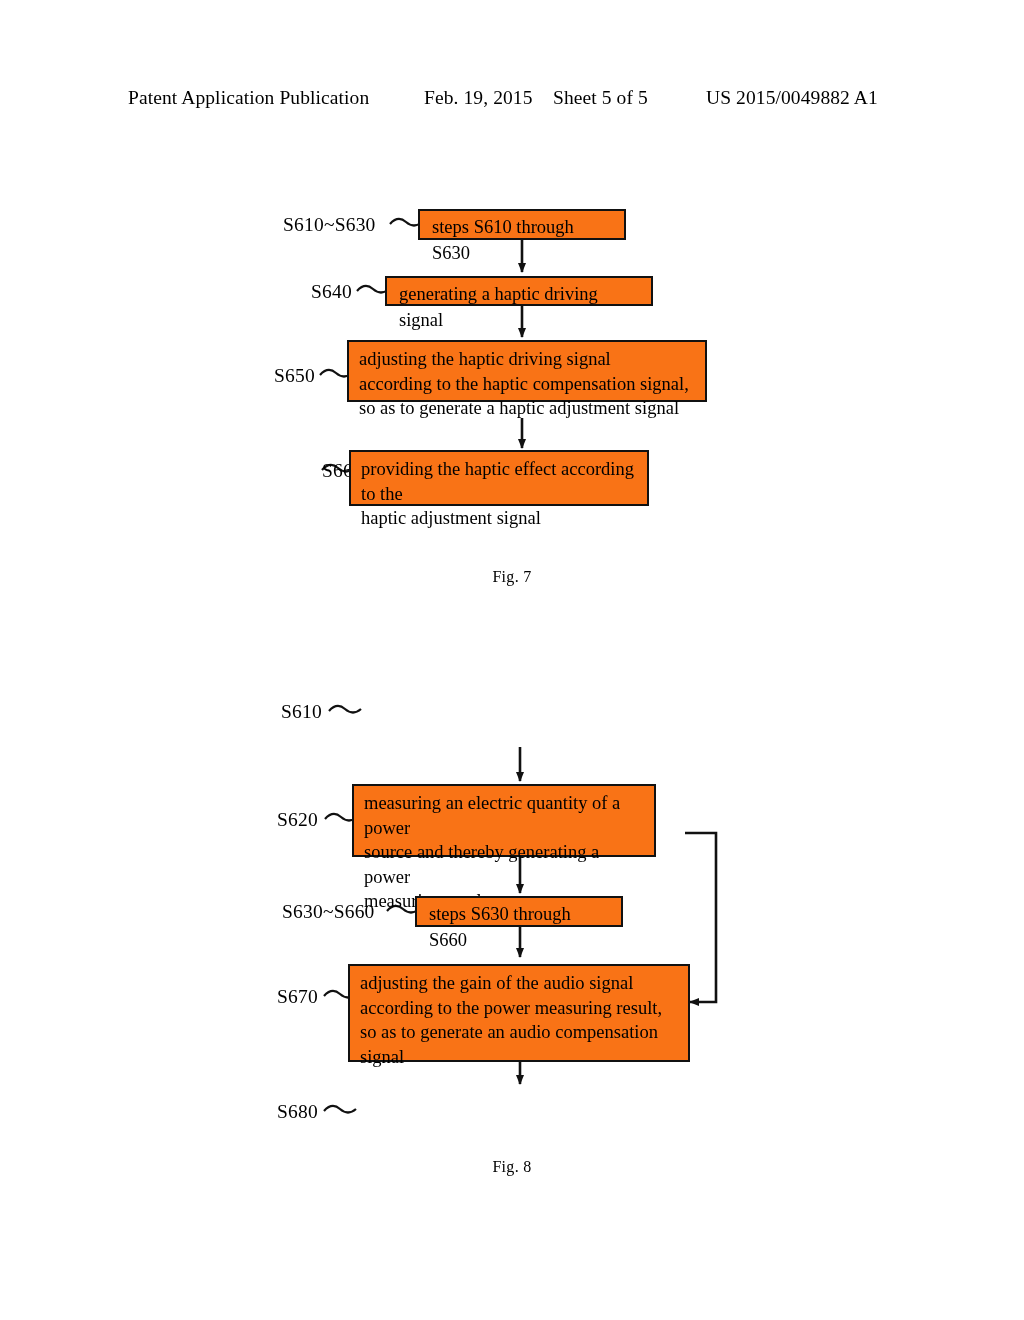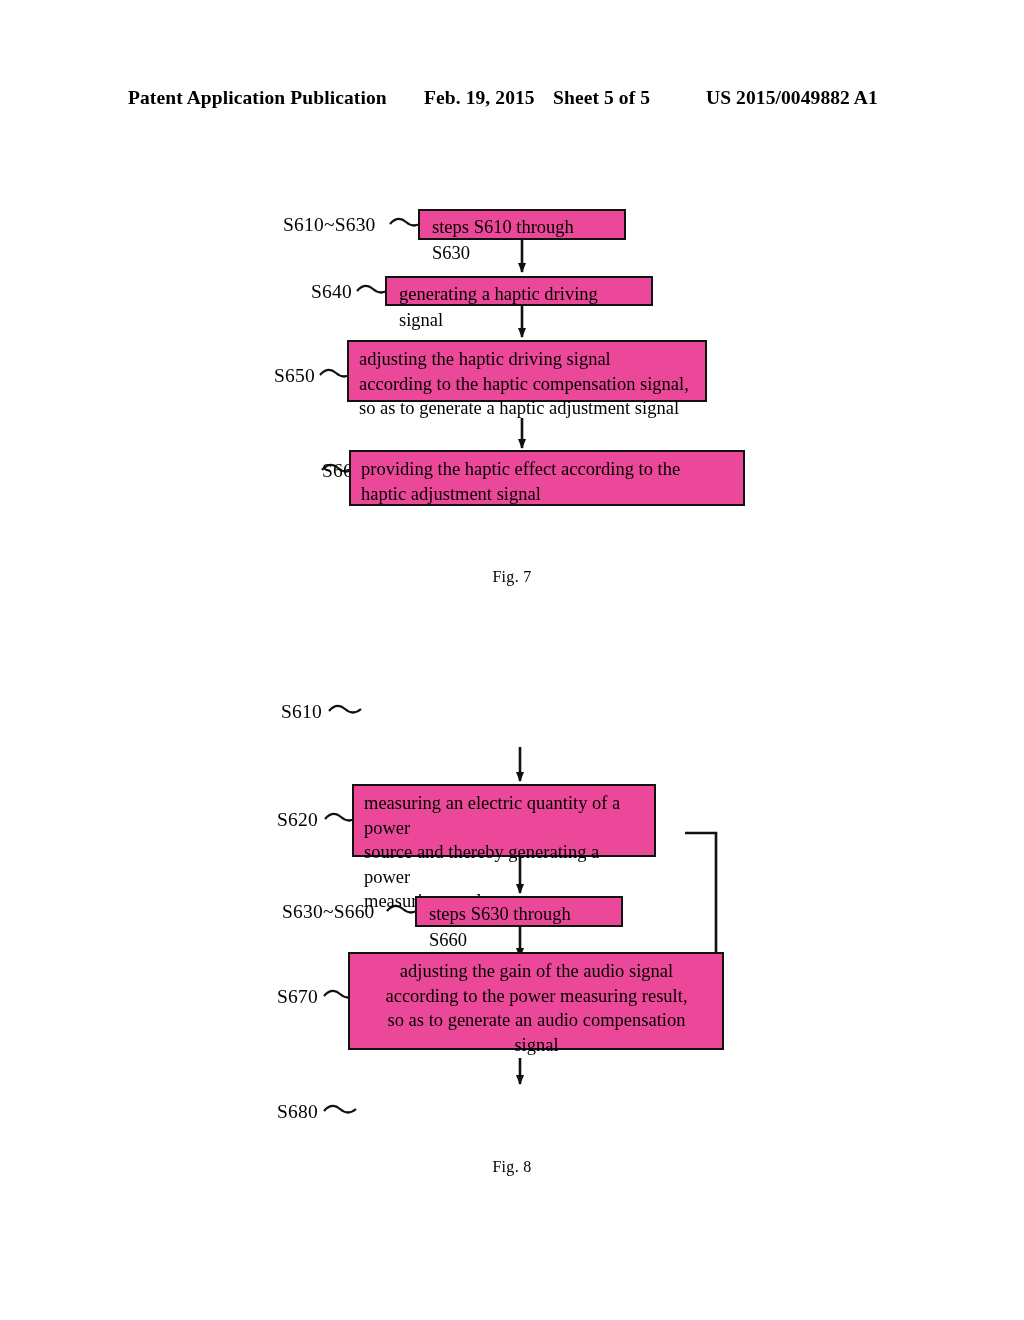--- a/index.html
+++ b/index.html
@@ -19,21 +19,21 @@
   
   #page-header {
     position: absolute;
     left: 0;
     top: 86px;
     width: 1024px;
     height: 30px;
   }
   #page-header .hdr {
     position: absolute;
-    font-weight: bold;
+    font-weight: normal;
     font-size: 19.5px;
     letter-spacing: 0.1px;
     white-space: nowrap;
     line-height: 24px;
   }
   #hdr-pub   { left: 128px; top: 0; }
   #hdr-date  { left: 424px; top: 0; }
   #hdr-sheet { left: 553px; top: 0; }
   #hdr-num   { left: 706px; top: 0; }
 
@@ -44,21 +44,21 @@
     width: 1024px;
   }
   #figure-7 { top: 180px; height: 430px; }
   #figure-8 { top: 670px; height: 540px; padding-left: 19px; }
 
   
   .flow-box {
     position: absolute;
     box-sizing: border-box;
     border: 2px solid #111111;
-    background: #ec4899;
+    background: #f97316;
     font-size: 18.5px;
     line-height: 24.5px;
     padding: 5px 9px 5px 10px;
     white-space: pre-line;
     text-align: left;
   }
   .flow-box.center-label {
     padding: 3px 12px;
     line-height: 26px;
   }
@@ -131,21 +131,21 @@
   <span class="step-label" style="left:274px; top:280px;margin-left:48px;">S660</span>
 
   <div class="flow-box center-label" style="left:418px; top:29px; width:208px; height:31px;">steps S610 through S630</div>
 
   <div class="flow-box center-label" style="left:385px; top:96px; width:268px; height:30px;">generating a haptic driving signal</div>
 
   <div class="flow-box" style="left:347px; top:160px; width:360px; height:62px;">adjusting the haptic driving signal
 according to the haptic compensation signal,
 so as to generate a haptic adjustment signal</div>
 
-  <div class="flow-box" style="left:349px; top:270px; width:396px; height:56px;">providing the haptic effect according to the
+  <div class="flow-box" style="left:349px; top:270px; width:300px; height:56px;">providing the haptic effect according to the
 haptic adjustment signal</div>
 </div>
 
 <div class="fig-caption" id="fig7-caption">Fig. 7</div>
 
 <div class="figure" id="figure-8">
 
   <svg class="conn-layer" id="fig8-conn" viewBox="0 0 1024 540">
     <defs>
       <marker id="arrow8" markerWidth="10" markerHeight="8" refX="9" refY="4" orient="auto" markerUnits="userSpaceOnUse">
@@ -176,20 +176,20 @@
   <span class="step-label" style="left:277px; top:316px;">S670</span>
   <span class="step-label" style="left:277px; top:431px;">S680</span>
 
 
   <div class="flow-box" style="left:352px; top:114px; width:304px; height:73px;">measuring an electric quantity of a power
 source and thereby generating a power
 measuring result</div>
 
   <div class="flow-box center-label" style="left:415px; top:226px; width:208px; height:31px;">steps S630 through S660</div>
 
-  <div class="flow-box" style="left:348px; top:282px; width:376px; height:98px;text-align:center;">adjusting the gain of the audio signal
+  <div class="flow-box" style="left:348px; top:294px; width:342px; height:98px;">adjusting the gain of the audio signal
 according to the power measuring result,
 so as to generate an audio compensation
 signal</div>
 
 </div>
 
 <div class="fig-caption" id="fig8-caption">Fig. 8</div>
 
 </body></html>

